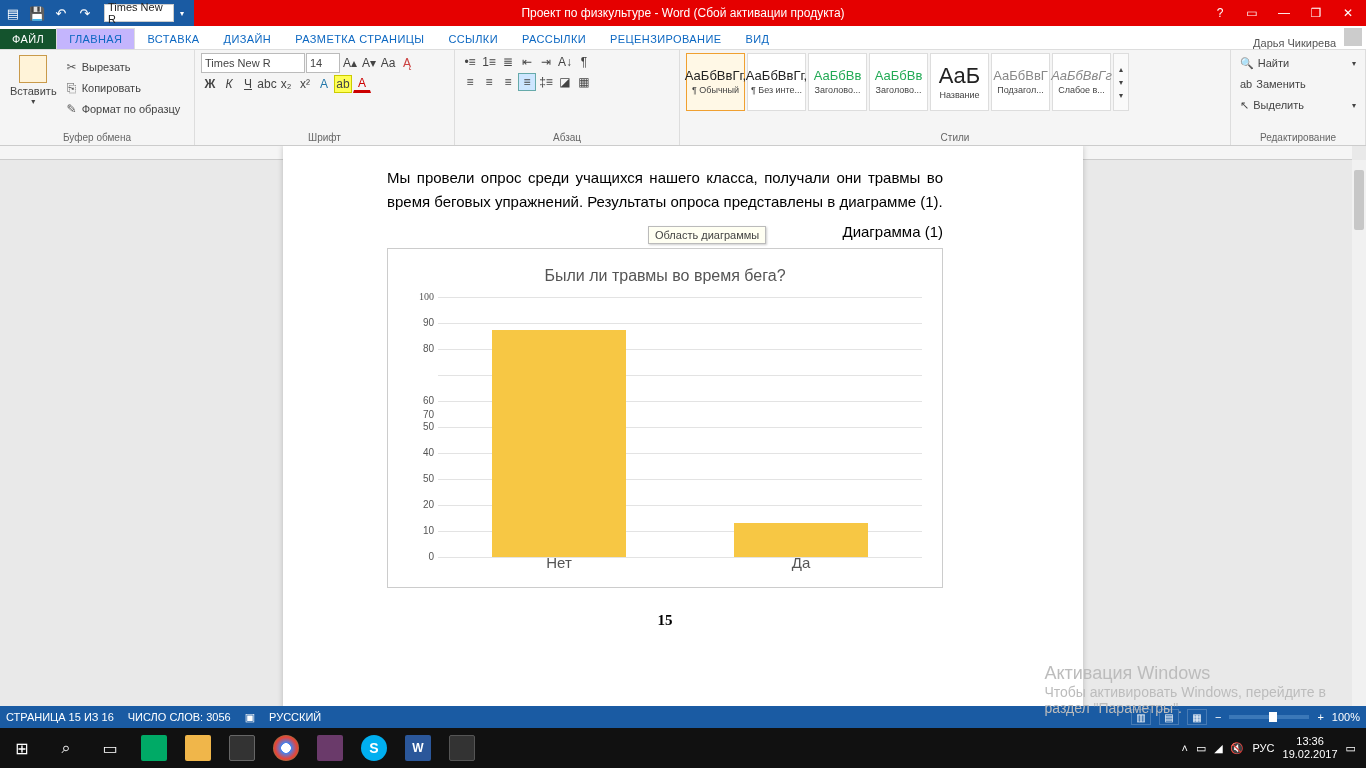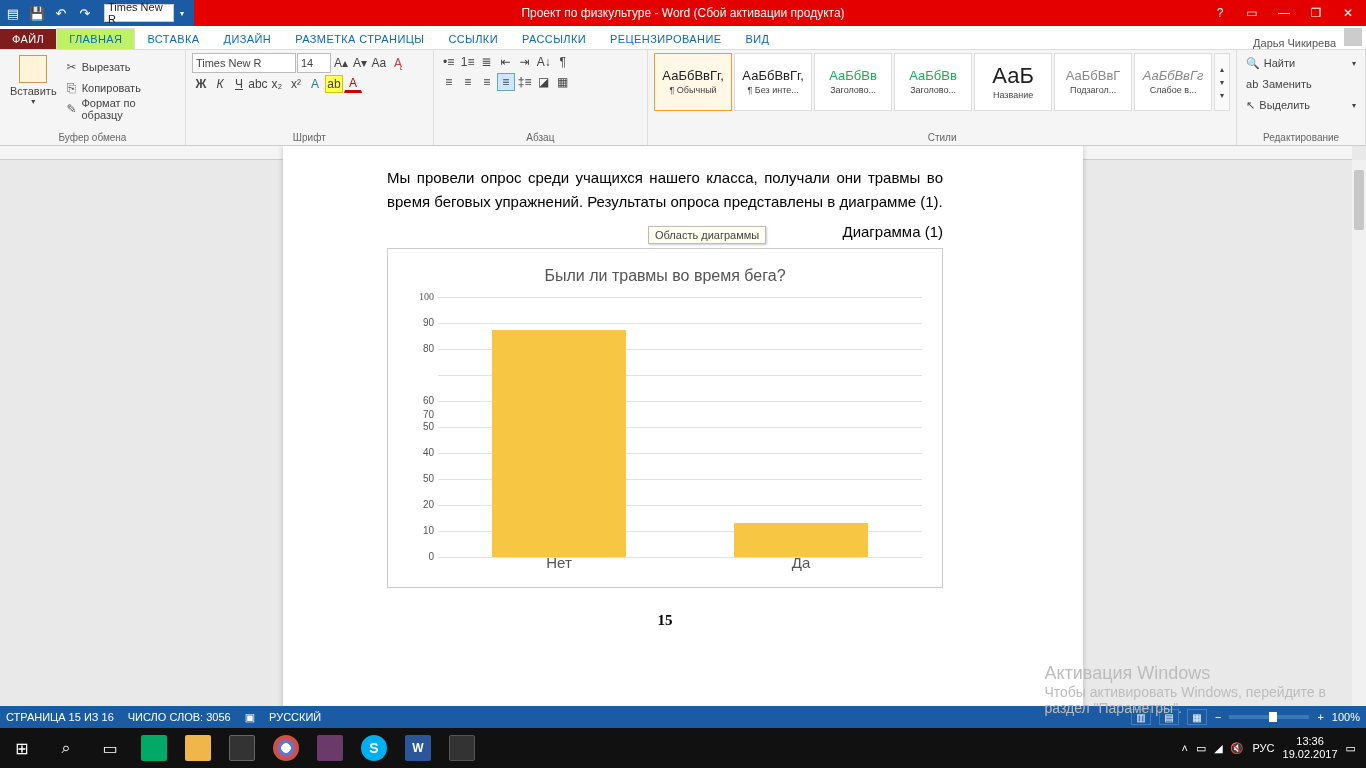--- a/index.html
+++ b/index.html
@@ -11,41 +11,41 @@
 .qat-icon { width:18px; height:18px; display:flex; align-items:center; justify-content:center; color:#fff; font-size:13px; }
 .qat-font { background:#fff; color:#222; font-size:11px; height:18px; width:70px; padding:0 3px; display:flex; align-items:center; border:1px solid #ccc; margin-left:4px; }
 .qat-dd { width:10px; color:#fff; font-size:8px; }
 .title-text { position:absolute; left:50%; transform:translateX(-50%); }
 .win-controls { position:absolute; right:0; display:flex; gap:4px; height:26px; align-items:center; padding-right:4px; }
 .wc { width:28px; height:22px; display:flex; align-items:center; justify-content:center; color:#fff; font-size:12px; }
 
 
 .tabs { height:24px; background:#fff; display:flex; align-items:flex-end; font-size:11px; border-bottom:1px solid #ddd; position:relative; }
 .tab { padding:4px 12px; color:#0d68c2; cursor:pointer; letter-spacing:0.4px; }
-.tab.file { background:#7f1d1d; color:#fff; }
-.tab.active { background:#bef264; border:1px solid #ddd; border-bottom:none; }
+.tab.file { background:#14532d; color:#fff; }
+.tab.active { background:#c4b5fd; border:1px solid #ddd; border-bottom:none; }
 .user-name { position:absolute; right:30px; font-size:11px; color:#555; }
 .user-avatar { position:absolute; right:4px; top:2px; width:18px; height:18px; background:#ccc; }
 
 
 .ribbon { height:96px; background:#f5f5f5; display:flex; border-bottom:1px solid #ccc; font-size:11px; color:#444; }
 .group { border-right:1px solid #ddd; padding:3px 6px 0 6px; display:flex; flex-direction:column; height:100%; }
 .group-label { text-align:center; font-size:10px; color:#666; padding-bottom:2px; margin-top:auto; }
 .grow { flex:1; }
 .big-btn { display:flex; flex-direction:column; align-items:center; justify-content:flex-start; padding:2px 4px; font-size:11px; height:70px; }
 .big-btn .ic { width:28px; height:28px; border:1px solid #c99a4a; background:#fff3d8; margin-bottom:2px; }
 .small-line { display:flex; align-items:center; gap:3px; height:18px; font-size:11px; }
 .small-ic { width:14px; height:14px; display:inline-flex; align-items:center; justify-content:center; font-size:12px; color:#555; }
 .font-row { display:flex; gap:2px; align-items:center; }
 .font-name { background:#fff; border:1px solid #bbb; width:104px; height:20px; font-size:11px; padding:0 3px; display:flex; align-items:center; }
 .font-size { background:#fff; border:1px solid #bbb; width:34px; height:20px; font-size:11px; padding:0 3px; display:flex; align-items:center; }
 .ic16 { width:18px; height:18px; display:inline-flex; align-items:center; justify-content:center; font-size:12px; color:#444; border:1px solid transparent; }
 .row { display:flex; gap:1px; align-items:center; margin-bottom:2px; }
 .styles-box { display:flex; gap:2px; }
-.style-item { border:1px solid #ddd; width:78px; height:58px; background:#fff; display:flex; flex-direction:column; font-size:9px; align-items:center; justify-content:center; padding:2px; }
+.style-item { border:1px solid #ddd; width:59px; height:58px; background:#fff; display:flex; flex-direction:column; font-size:9px; align-items:center; justify-content:center; padding:2px; }
 .style-item.sel { border:1px solid #f0a030; background:#fff8e6; }
 .style-prev { font-size:13px; color:#222; margin-bottom:3px; line-height:1; }
 .style-name { font-size:9px; color:#444; white-space:nowrap; overflow:hidden; text-overflow:ellipsis; width:100%; text-align:center; }
 .edit-group { display:flex; flex-direction:column; gap:1px; }
 .edit-line { display:flex; align-items:center; gap:4px; font-size:11px; height:20px; padding:0 3px; }
 
 
 .doc-area { position:absolute; top:146px; left:0; right:0; bottom:40px; background:#e9e9e9; overflow:hidden; }
 .page-wrap { position:absolute; left:50%; transform:translateX(-50%); width:800px; background:#fff; box-shadow:0 0 6px rgba(0,0,0,.2); top:0; min-height:600px; }
 .ruler { position:absolute; top:0; left:0; right:14px; height:14px; background:#f5f5f5; border-bottom:1px solid #ccc; }

